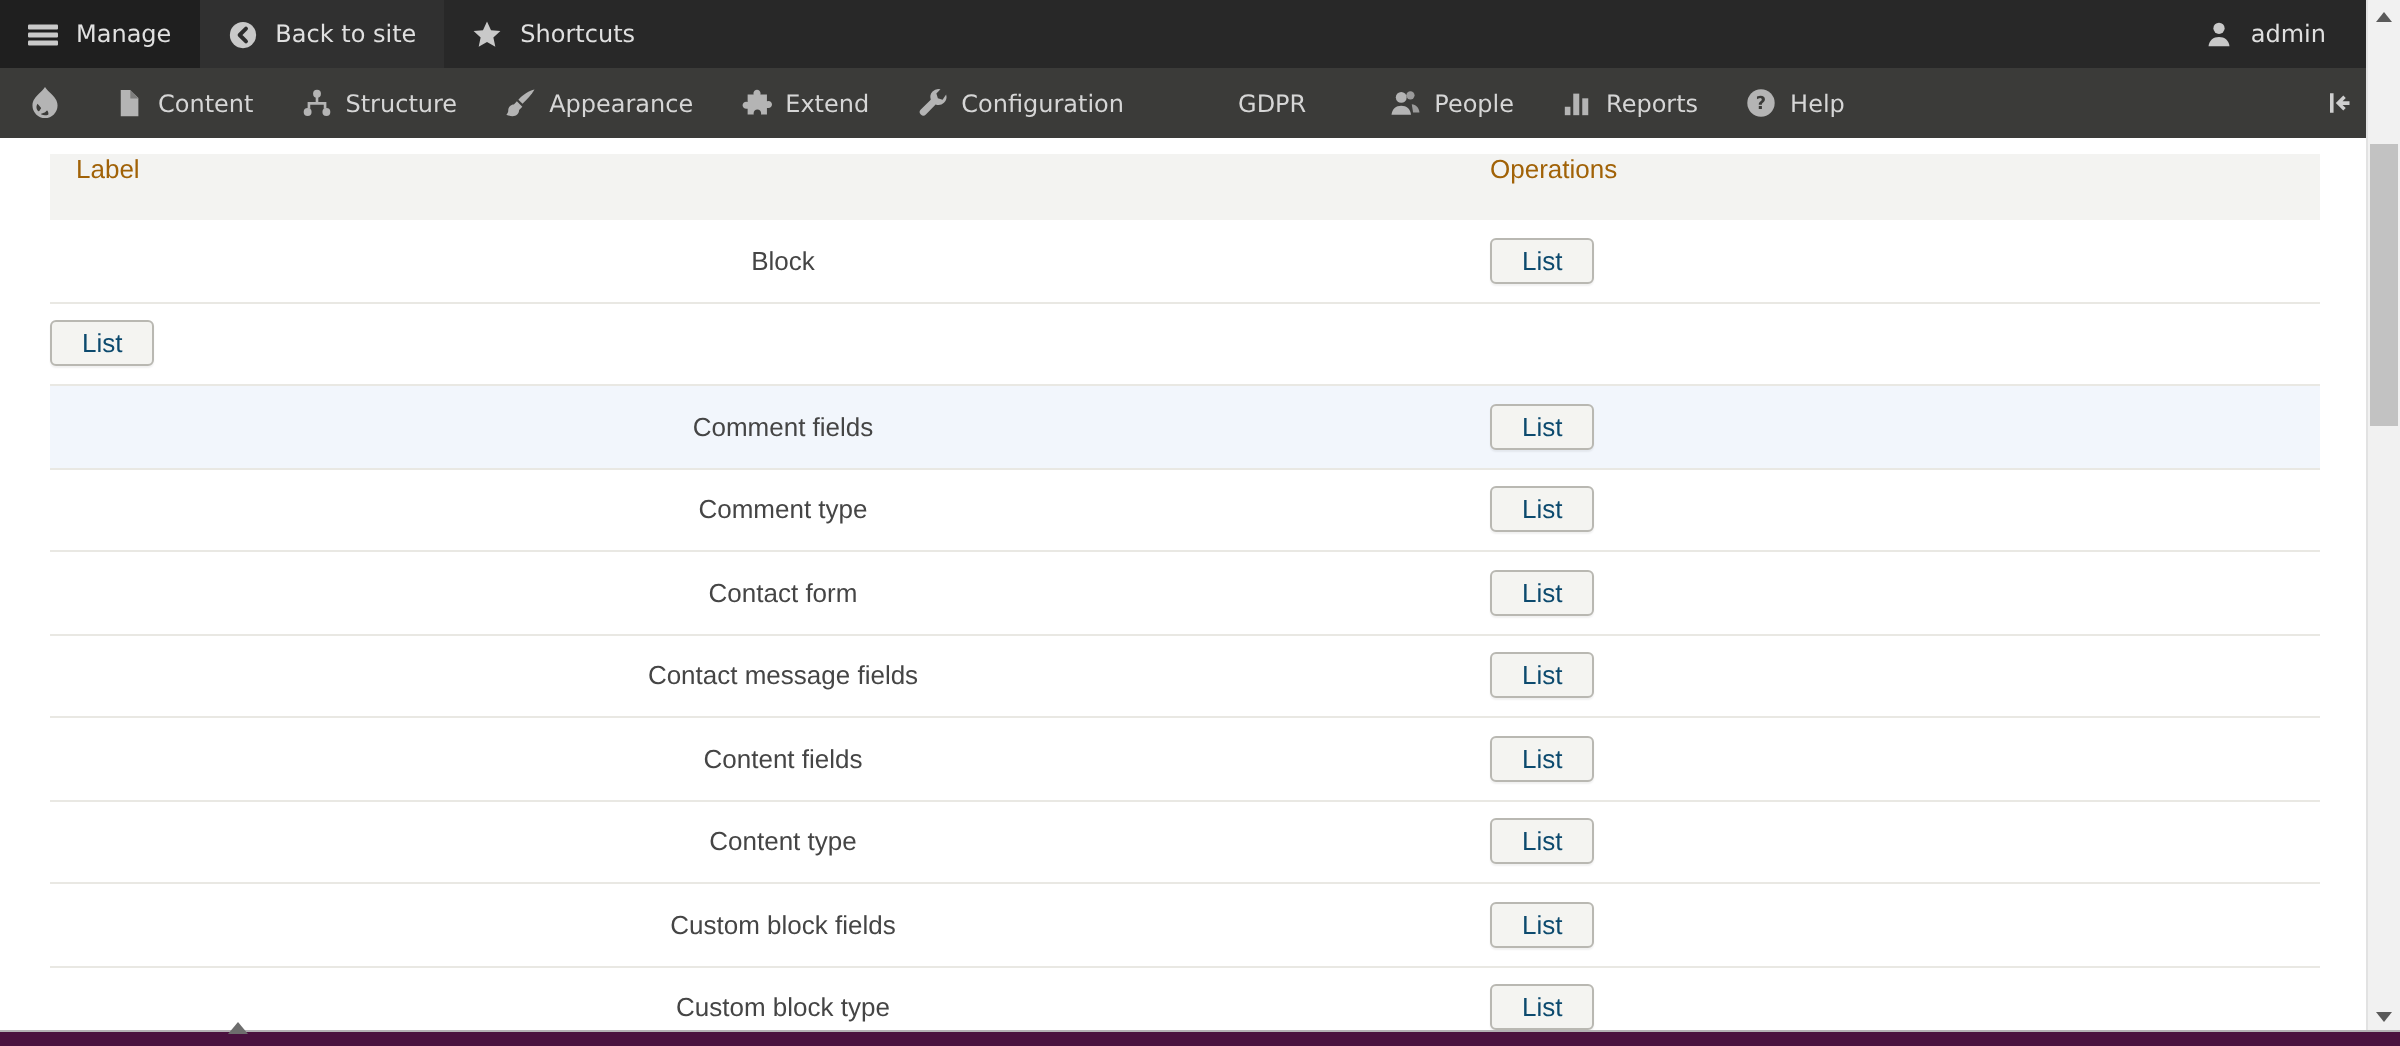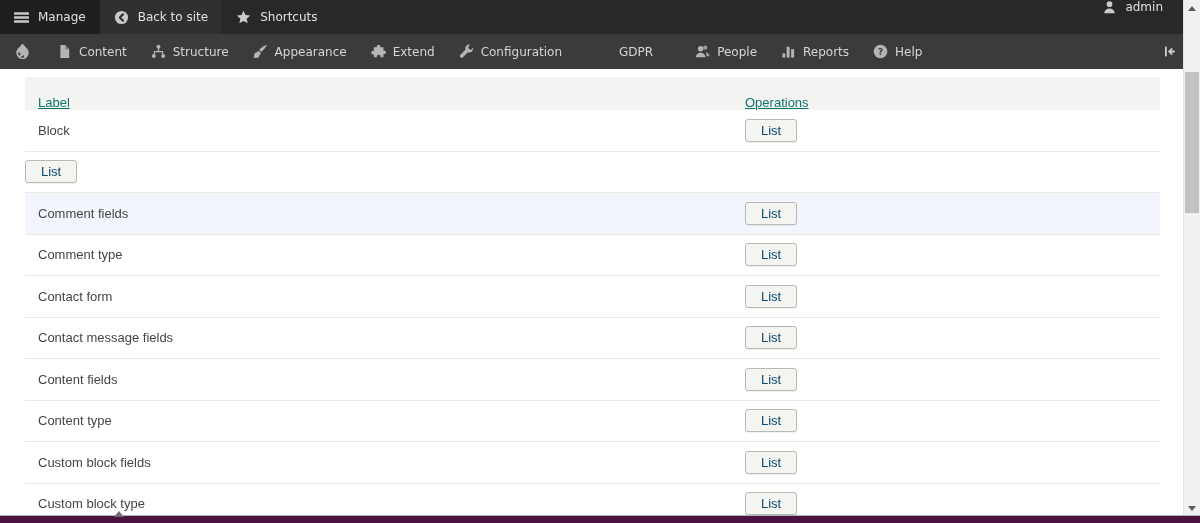--- a/index.html
+++ b/index.html
@@ -9,45 +9,45 @@
   }
   
   .top-bar{
     display:flex;align-items:stretch;height:34px;background:#282828;
     color:#e0e0e0;font-family:"DejaVu Sans",sans-serif;font-size:12px;
   }
   .tb-item{display:flex;align-items:center;gap:9px;padding:0 14px;cursor:pointer;white-space:nowrap;}
   .tb-item.back{background:#303030;}
   .tb-item.active{background:#1f1f1f;}
   .tb-spacer{flex:1;}
-  .tb-user{display:flex;align-items:flex-start;gap:8px;padding:0 10px;margin-right:27px;cursor:pointer;}
+  .tb-user{display:flex;align-items:center;gap:8px;padding:0 10px;margin-right:27px;cursor:pointer;}
   .ic{width:15px;height:15px;display:inline-flex;color:#c9c9c9;flex:none;}
   .ic svg{width:100%;height:100%;display:block;}
   
   .tray{
     display:flex;align-items:center;height:35px;background:#3b3b39;
     color:#d6d6d6;font-family:"DejaVu Sans",sans-serif;font-size:12px;
   }
   .tray .ic{color:#b4b4b4;}
   .tray-logo{display:flex;align-items:center;padding:0 14px;cursor:pointer;}
   .tray-logo .ic{width:17px;height:17px;}
   .menu-item{display:flex;align-items:center;gap:7px;padding:0 12px;cursor:pointer;white-space:nowrap;height:100%;justify-content:center;}
   .menu-item.no-icon{padding-left:45px;padding-right:30px;}
   .tray-collapse{margin-left:auto;margin-right:23px;display:flex;align-items:center;cursor:pointer;}
   .tray-collapse .ic{color:#cfcfcf;}
   
   .content{position:absolute;top:69px;left:0;right:0;bottom:0;background:#ffffff;}
   .entity-table{margin:8px 23px 0 25px;width:1135px;}
-  .thead{display:flex;align-items:flex-end;height:33px;background:#f3f3f1;color:#0f766e;font-size:13px;text-decoration:underline;}
+  .thead{display:flex;align-items:flex-start;height:33px;background:#f3f3f1;color:#a16207;font-size:13px;}
   .th-label{flex:1;padding-left:13px;}
   .th-ops{width:415px;}
   .trow{display:flex;align-items:center;height:41.5px;box-sizing:border-box;
         border-bottom:1px solid #e9e8e3;font-size:13px;color:#454545;}
   .trow.hl{background:#f2f6fc;}
-  .cell-label{flex:1;padding-left:13px;}
+  .cell-label{flex:1;padding-left:13px;text-align:center;}
   .cell-ops{width:415px;}
   .list-btn{
     font-family:"Liberation Sans",sans-serif;font-size:13px;color:#0c4a6e;
     background:#f4f4f1;border:1px solid #b9b8b2;border-radius:3px;
     padding:3px 15px;cursor:pointer;box-shadow:0 1px 1px rgba(0,0,0,.06);
   }
   
   .scrollbar{position:absolute;top:0;right:0;width:17px;height:516px;background:#f1f1f1;
              border-left:1px solid #e2e2e2;box-sizing:border-box;z-index:4;}
   .sb-btn{position:absolute;left:0;right:0;height:16px;display:flex;align-items:center;justify-content:center;cursor:pointer;}

